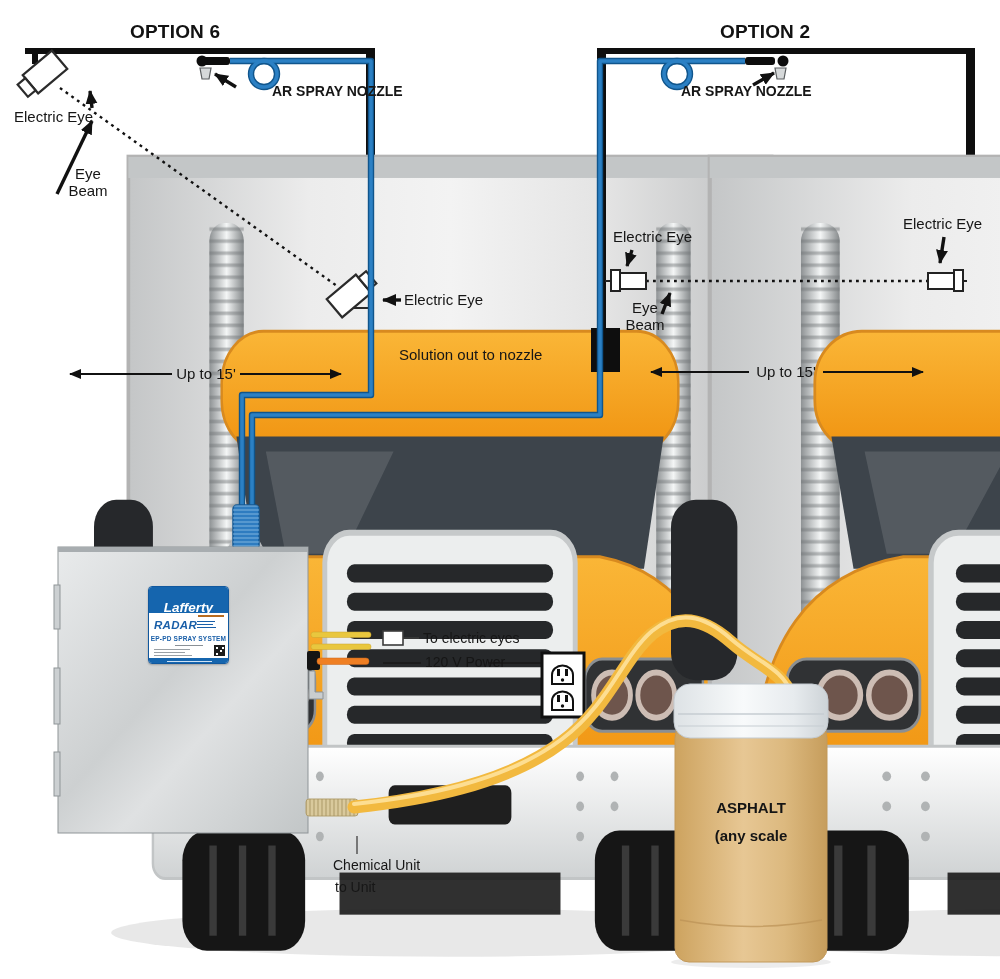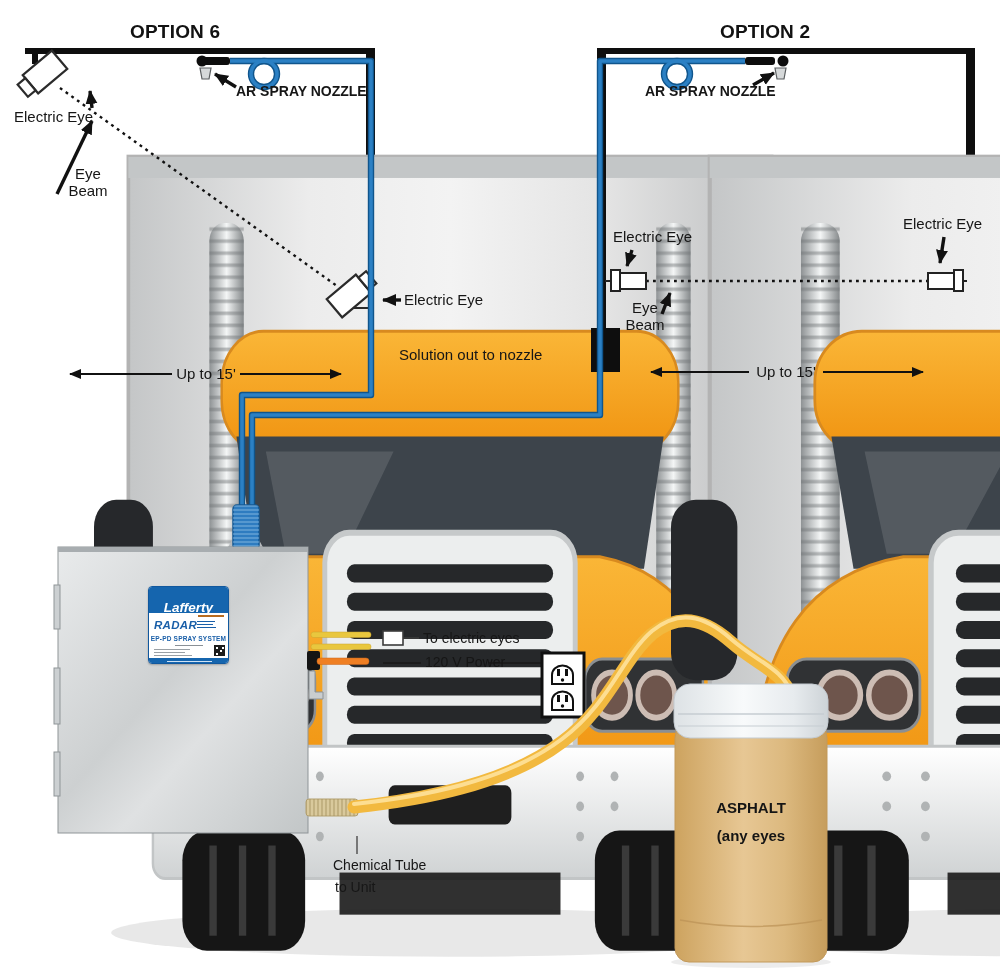--- a/index.html
+++ b/index.html
@@ -1,20 +1,20 @@
 <!DOCTYPE html>
 <html><head>
 <meta charset="utf-8">
 <style>
   html,body{margin:0;padding:0;background:#ffffff;}
   .stage{position:relative;width:1000px;height:979px;background:#fff;overflow:hidden;
          font-family:"Liberation Sans",sans-serif;}
   .stage svg.art{position:absolute;left:0;top:0;}
   .lbl{position:absolute;color:#161616;font-size:15px;line-height:1.13;white-space:nowrap;}
-  .b{font-weight:700;}
+  .b{font-weight:700;margin-left:36px;}
   .c{text-align:center;}
   .s14{font-size:14px;}
   .s17{font-size:15px;}
   .title{font-size:19px;font-weight:700;letter-spacing:0.2px;color:#121212;}
   .tank-label{position:absolute;left:676px;top:794px;width:150px;text-align:center;
               font-weight:700;font-size:15px;line-height:28px;color:#151515;}
   .footer{position:absolute;left:58px;top:920px;font-style:italic;font-size:15px;color:#1d1d1d;}
   
   .unit-label{position:absolute;left:148px;top:586px;width:81px;height:78px;background:#fff;
               border:1px solid #11589e;border-radius:4px;box-sizing:border-box;overflow:hidden;
@@ -302,26 +302,26 @@
 <div class="lbl" style="left:613px;top:229px;">Electric Eye</div>
 <div class="lbl" style="left:903px;top:216px;">Electric Eye</div>
 <div class="lbl c" style="left:616px;top:300px;width:58px;">
   <div>Eye</div>
   <div>Beam</div>
 </div>
 <div class="lbl c" style="left:751px;top:364px;width:70px;">Up to 15'</div>
 
 <div class="lbl s14" style="left:423px;top:631px;">To electric eyes</div>
 <div class="lbl s14" style="left:425px;top:655px;">120 V Power</div>
-<div class="lbl s14" style="left:333px;top:858px;">Chemical Tube</div>
+<div class="lbl s14" style="left:333px;top:858px;">Chemical Unit</div>
 <div class="lbl s14" style="left:335px;top:880px;">to Unit</div>
 
 <div class="tank-label">
   <div>ASPHALT</div>
-  <div>(any eyes</div>
+  <div>(any scale</div>
 </div>
 
 
 <div class="unit-label">
   <div class="ul-top">
     <div class="ul-brand">Lafferty</div>
     <div class="ul-brandbar"></div>
     <div class="ul-topedge"></div>
   </div>
   <div class="ul-mid">

